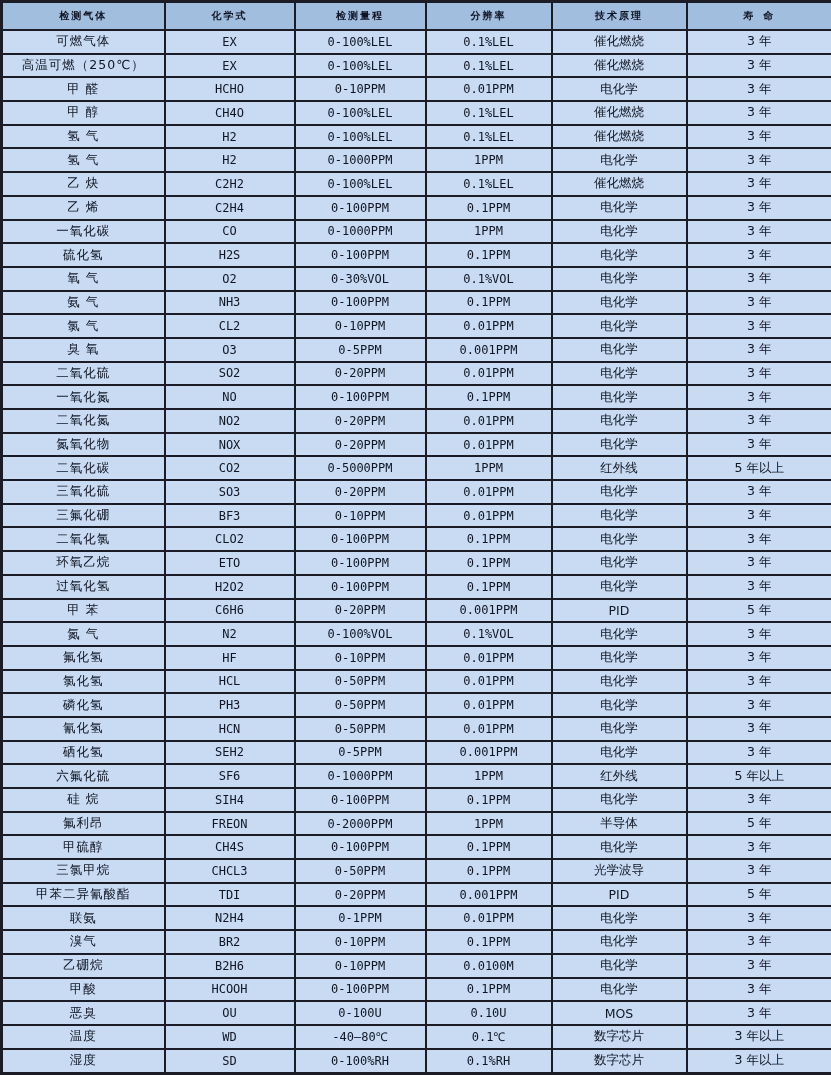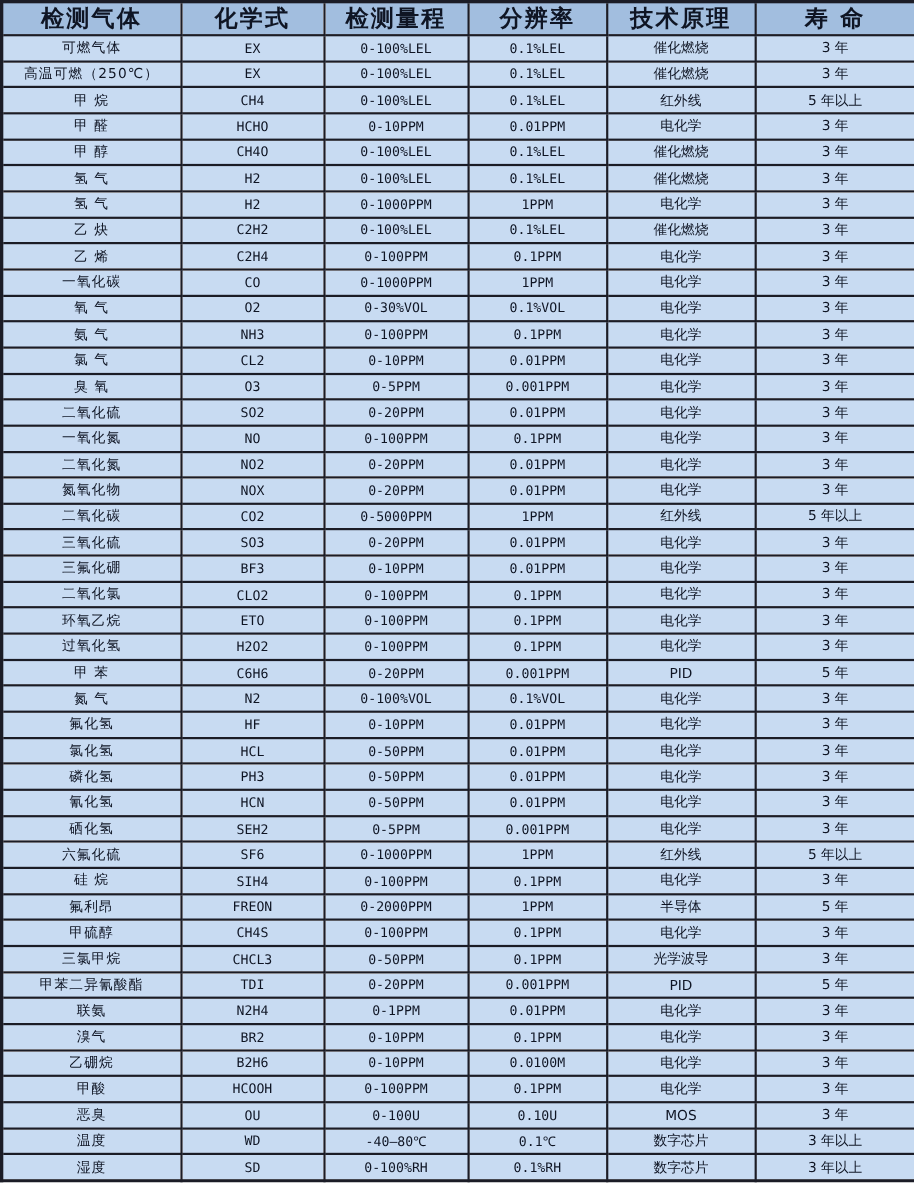--- a/index.html
+++ b/index.html
@@ -11,21 +11,21 @@
   }
   th,td{
     border:2px solid var(--border-color,#1b1c26);
     text-align:center;vertical-align:middle;
     padding:0;overflow:hidden;white-space:nowrap;
     color:var(--text-color,#0f1524);
   }
   table{border:3px solid var(--border-color,#1b1c26);}
   th{
     background:var(--header-bg,#a2bedf);
-    font-size:21px;font-weight:bold;height:26px;letter-spacing:2px;
+    font-size:10px;font-weight:bold;height:26px;letter-spacing:2px;font-family:Liberation Mono, monospace;
   }
   td{
     background:var(--row-bg,#c8dbf2);
     font-size:12.5px;
   }
   td.c1,td.c2,td.c3{
     font-family:"DejaVu Sans Mono","Liberation Mono",monospace;
     font-size:12px;letter-spacing:0;
   }
   td.c0{letter-spacing:1px;}
@@ -64,28 +64,20 @@
         </tr>
         <tr>
           <td class="c0">高温可燃（250℃）</td>
           <td class="c1">EX</td>
           <td class="c2">0-100%LEL</td>
           <td class="c3">0.1%LEL</td>
           <td class="c4">催化燃烧</td>
           <td class="c5">3 年</td>
         </tr>
         <tr>
-          <td class="c0">甲 烷</td>
-          <td class="c1">CH4</td>
-          <td class="c2">0-100%LEL</td>
-          <td class="c3">0.1%LEL</td>
-          <td class="c4">红外线</td>
-          <td class="c5">5 年以上</td>
-        </tr>
-        <tr>
           <td class="c0">甲 醛</td>
           <td class="c1">HCHO</td>
           <td class="c2">0-10PPM</td>
           <td class="c3">0.01PPM</td>
           <td class="c4">电化学</td>
           <td class="c5">3 年</td>
         </tr>
         <tr>
           <td class="c0">甲 醇</td>
           <td class="c1">CH4O</td>
@@ -124,20 +116,28 @@
           <td class="c2">0-100PPM</td>
           <td class="c3">0.1PPM</td>
           <td class="c4">电化学</td>
           <td class="c5">3 年</td>
         </tr>
         <tr>
           <td class="c0">一氧化碳</td>
           <td class="c1">CO</td>
           <td class="c2">0-1000PPM</td>
           <td class="c3">1PPM</td>
+          <td class="c4">电化学</td>
+          <td class="c5">3 年</td>
+        </tr>
+        <tr>
+          <td class="c0">硫化氢</td>
+          <td class="c1">H2S</td>
+          <td class="c2">0-100PPM</td>
+          <td class="c3">0.1PPM</td>
           <td class="c4">电化学</td>
           <td class="c5">3 年</td>
         </tr>
         <tr>
           <td class="c0">氧 气</td>
           <td class="c1">O2</td>
           <td class="c2">0-30%VOL</td>
           <td class="c3">0.1%VOL</td>
           <td class="c4">电化学</td>
           <td class="c5">3 年</td>

